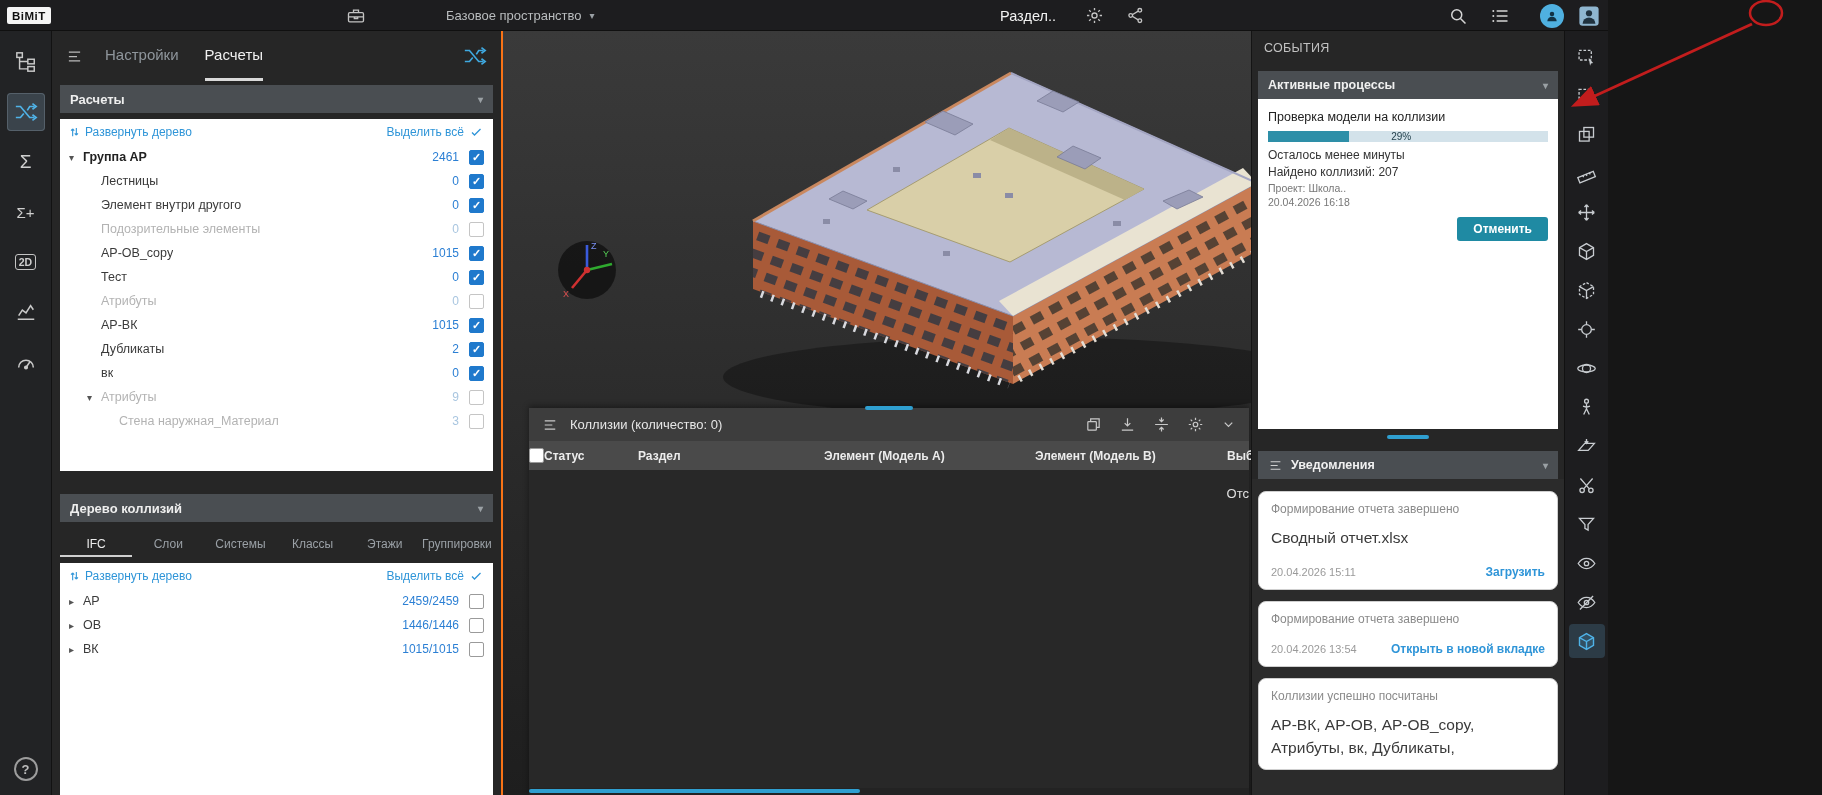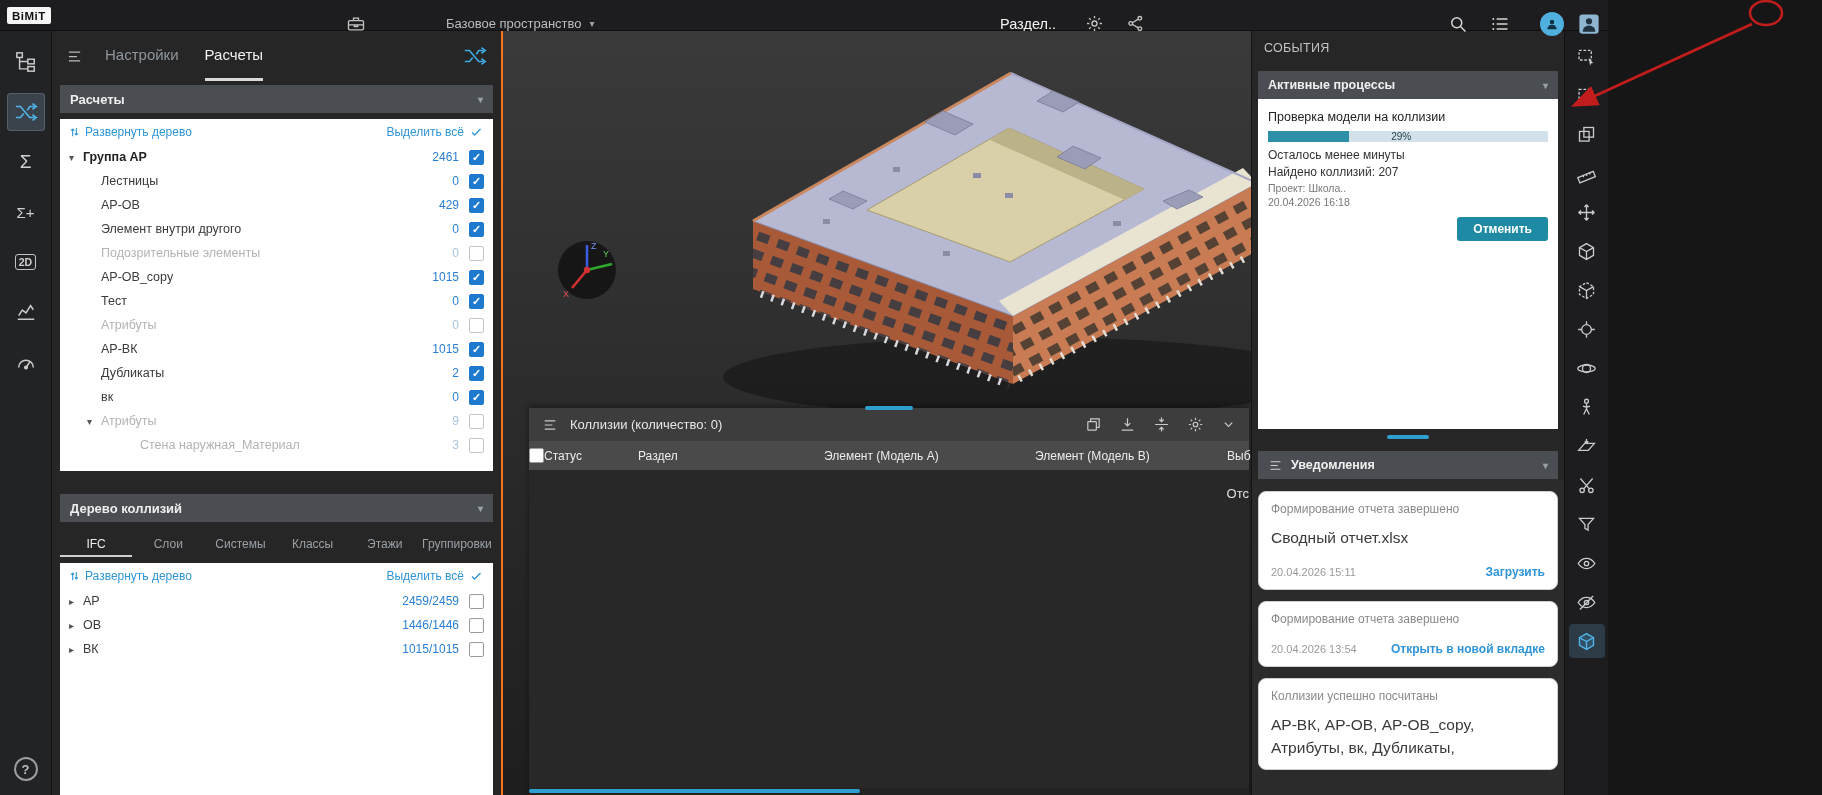--- a/index.html
+++ b/index.html
@@ -3,21 +3,21 @@
 <meta charset="utf-8">
 <style>
   *{margin:0;padding:0;box-sizing:border-box}
   html,body{width:1822px;height:795px;overflow:hidden;background:#161616;
     font-family:"Liberation Sans",sans-serif;-webkit-font-smoothing:antialiased}
   button{background:transparent;border:0;padding:0;cursor:pointer;display:grid;place-items:center;color:#c9c9c9;font-family:inherit}
   .app{width:1608px;height:795px;display:flex;flex-direction:column;position:relative}
 
   
   .topbar{height:31px;flex:0 0 31px;background:#1d1d1f;position:relative;border-bottom:1px solid #101010}
-  .tb{position:absolute;top:8px;height:31px;display:flex;align-items:center}
+  .tb{position:absolute;top:0;height:31px;display:flex;align-items:center}
   .logo{left:7px;background:#f5f5f5;border-radius:2px;height:17px;top:7px;padding:0 5px;font-weight:bold;font-size:11.5px;color:#111;letter-spacing:.5px}
   .tb-toolbox{left:346px}
   .workspace{left:446px;gap:8px;cursor:pointer}
   .ws-label{color:#b9bcbe;font-size:13px}
   .chev{color:#9aa0a4;font-size:10px}
   .tb-title{left:1000px;color:#f2f2f2;font-size:14.5px}
   .tb-gear{left:1085px}.tb-share{left:1126px}
   .tb-search{right:140px}.tb-list{right:98px}
   .tb-events{right:44px}
   .ev-circle{width:24px;height:24px;border-radius:50%;background:#4fb0e0;display:grid;place-items:center}
@@ -46,21 +46,21 @@
   .sec .chev{margin-left:auto}
   .sec.mt{margin-top:23px}
   .card{background:#fff;margin:6px 8px 0;overflow:hidden}
   .card.grow{flex:1;margin-bottom:0}
   .tools{display:flex;align-items:center;height:26px;padding:0 9px;font-size:12px;color:#2f95d8}
   .tools .link{display:flex;align-items:center;gap:5px;cursor:pointer}
   .tools .right{margin-left:auto}
   .trow{display:flex;align-items:center;height:24px;padding:0 9px;font-size:12.5px;color:#3a3a3a}
   .trow .arr{width:14px;flex:0 0 14px;color:#555;font-size:10px;cursor:pointer}
   .trow.lv1{padding-left:27px}
-  .trow.lv2{padding-left:66px}
+  .trow.lv2{padding-left:45px}
   .trow .lbl{white-space:nowrap;overflow:hidden}
   .trow .cnt{margin-left:auto;color:#2b7fd4;padding-right:10px;font-size:12px}
   .trow.muted .lbl{color:#b3b3b3}
   .trow.muted .cnt{color:#a9c6e0}
   .trow.bold .lbl{font-weight:bold;color:#222}
   .cb{width:15px;height:15px;flex:0 0 15px;border:1.5px solid #9a9a9a;border-radius:2px;background:#fff;position:relative;cursor:pointer}
   .muted .cb{border-color:#c5c5c5}
   .cb.on{background:#1f79cc;border-color:#1f79cc}
   .cb.on::after{content:"✓";position:absolute;inset:0;color:#fff;font-size:11px;line-height:13px;text-align:center;font-weight:bold}
   .subtabs{display:flex;height:27px;margin:8px 8px 0;align-items:stretch}
@@ -71,21 +71,21 @@
   .vp{flex:1;position:relative;background:linear-gradient(180deg,#3a3a3a 0%,#2a2a2a 55%,#1e1e1e 100%);overflow:hidden;min-width:0}
   .building{position:absolute;left:140px;top:20px;width:700px;height:380px}
   .gizmo{position:absolute;left:52px;top:207px}
   .navcube{position:absolute;left:845px;top:35px}
 
   
   .cpanel{position:absolute;left:26px;right:2px;top:377px;bottom:0;background:#282828;display:flex;flex-direction:column;box-shadow:0 -2px 6px rgba(0,0,0,.4)}
   .cp-handle{position:absolute;top:-2px;left:50%;transform:translateX(-50%);width:48px;height:4px;background:#2f9fd0;border-radius:2px;z-index:3;cursor:ns-resize}
   .cp-head{height:33px;background:#3d3d3d;display:flex;align-items:center;padding:0 13px;gap:12px;color:#e6e6e6;font-size:13px}
   .cp-head .ics{margin-left:auto;display:flex;gap:17px;align-items:center}
-  .cp-cols{height:29px;background:#4a4a4a;display:flex;align-items:center;color:#ececec;font-size:12px;font-weight:normal}
+  .cp-cols{height:29px;background:#4a4a4a;display:flex;align-items:center;color:#ececec;font-size:12px;font-weight:bold}
   .col-cbox{width:50px;display:grid;place-items:center}
   .cols-wrap{flex:1;display:flex;align-items:center}
   .col{padding-right:6px;white-space:nowrap;overflow:hidden;cursor:pointer}
   .c0{width:94px}.c1{width:186px}.c2{width:211px}.c3{width:192px}.c4{flex:1}
   .cp-body{flex:1;position:relative;background:#282828}
   .cp-empty{position:absolute;top:16px;right:0;color:#e0e0e0;font-size:13px;white-space:nowrap}
   .cp-scroll{height:7px;background:#232323;position:relative}
   .cp-thumb{position:absolute;left:0;top:1px;height:4px;width:46%;background:#2f9fd0;border-radius:2px;cursor:ew-resize}
 
   
@@ -272,26 +272,20 @@
             <div class="trow lv0 bold">
       <span class="arr">▾</span>
       <span class="lbl">Группа АР</span>
       <span class="cnt">2461</span>
       <span class="cb on"></span>
     </div>
             <div class="trow lv1">
       <span class="arr"></span>
       <span class="lbl">Лестницы</span>
       <span class="cnt">0</span>
-      <span class="cb on"></span>
-    </div>
-            <div class="trow lv1">
-      <span class="arr"></span>
-      <span class="lbl">АР-ОВ</span>
-      <span class="cnt">429</span>
       <span class="cb on"></span>
     </div>
             <div class="trow lv1">
       <span class="arr"></span>
       <span class="lbl">Элемент внутри другого</span>
       <span class="cnt">0</span>
       <span class="cb on"></span>
     </div>
             <div class="trow lv1 muted">
       <span class="arr"></span>

